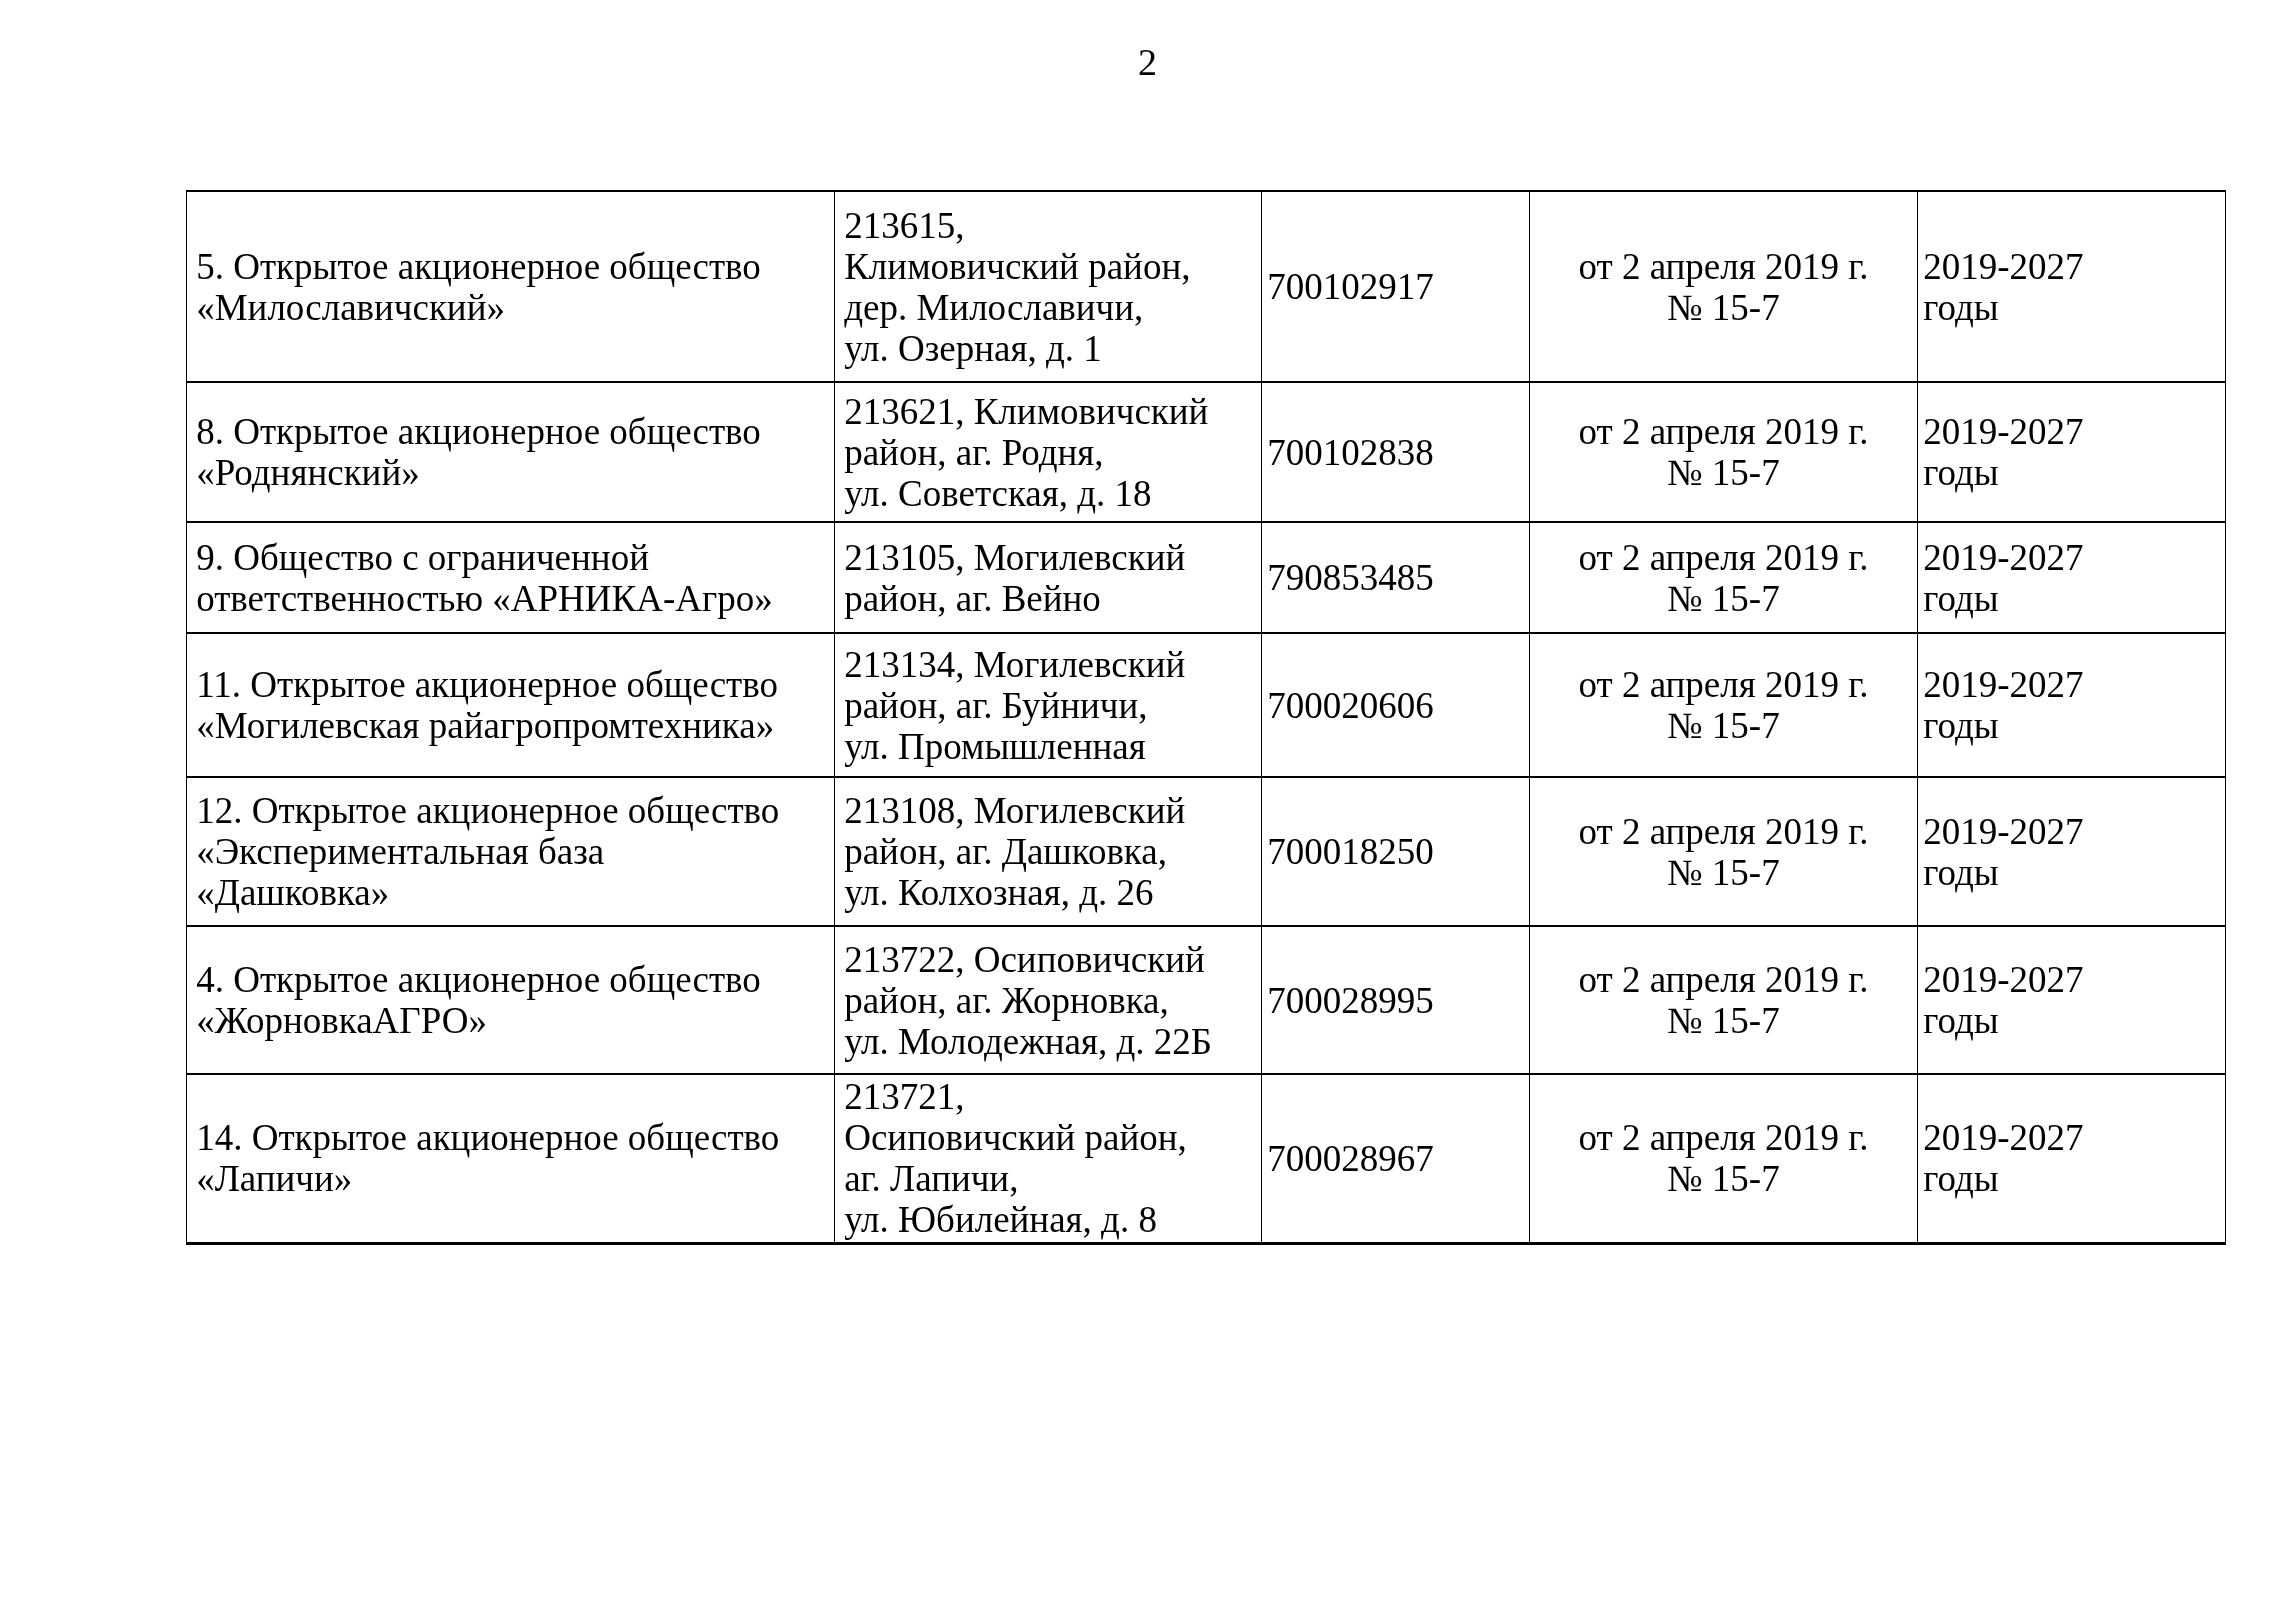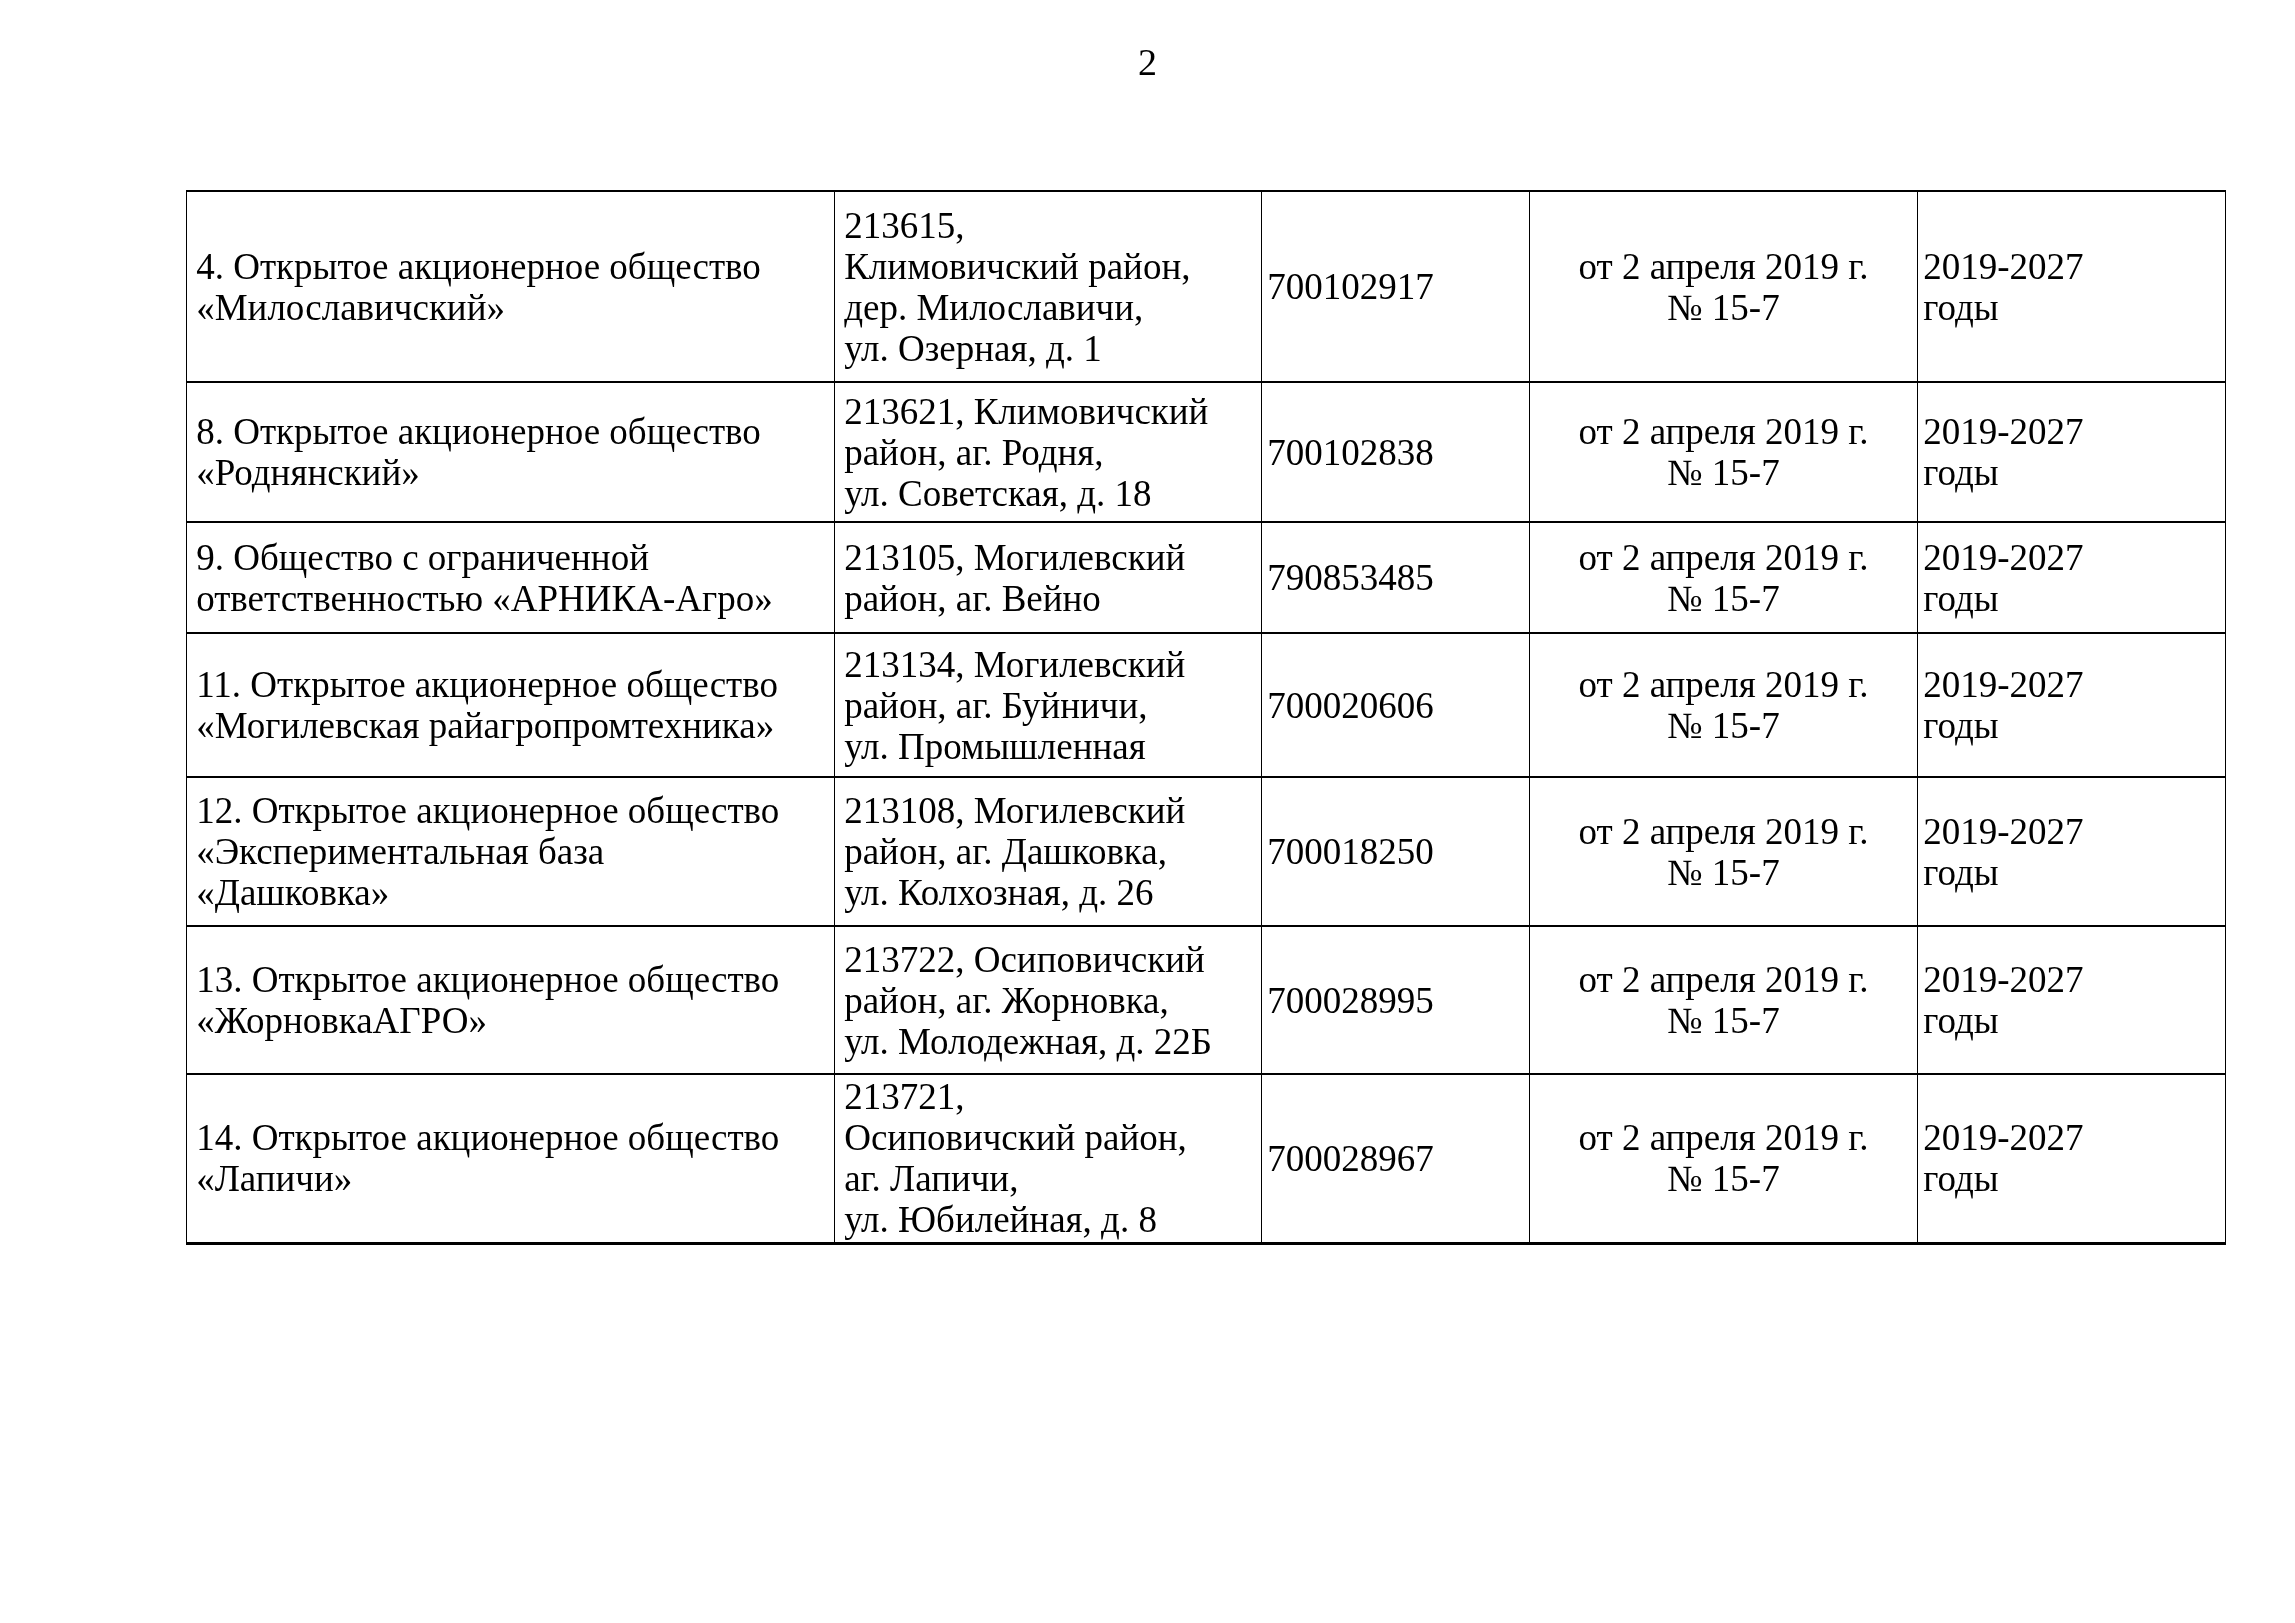--- a/index.html
+++ b/index.html
@@ -74,21 +74,21 @@
   <table class="org-table">
     <colgroup>
       <col style="width:648px">
       <col style="width:427px">
       <col style="width:268px">
       <col style="width:388px">
       <col style="width:308px">
     </colgroup>
     <tbody>
       <tr class="row-0">
-        <td class="c-name">4. Открытое акционерное общество
+        <td class="c-name">5. Открытое акционерное общество
 «Милославичский»</td>
         <td class="c-address">213615,
 Климовичский район,
 дер. Милославичи,
 ул. Озерная, д. 1</td>
         <td class="c-number">700102917</td>
         <td class="c-date">от 2 апреля 2019 г.
 № 15-7</td>
         <td class="c-years">2019-2027
 годы</td>
@@ -135,21 +135,21 @@
         <td class="c-address">213108, Могилевский
 район, аг. Дашковка,
 ул. Колхозная, д. 26</td>
         <td class="c-number">700018250</td>
         <td class="c-date">от 2 апреля 2019 г.
 № 15-7</td>
         <td class="c-years">2019-2027
 годы</td>
       </tr>
       <tr class="row-7">
-        <td class="c-name">13. Открытое акционерное общество
+        <td class="c-name">4. Открытое акционерное общество
 «ЖорновкаАГРО»</td>
         <td class="c-address">213722, Осиповичский
 район, аг. Жорновка,
 ул. Молодежная, д. 22Б</td>
         <td class="c-number">700028995</td>
         <td class="c-date">от 2 апреля 2019 г.
 № 15-7</td>
         <td class="c-years">2019-2027
 годы</td>
       </tr>

